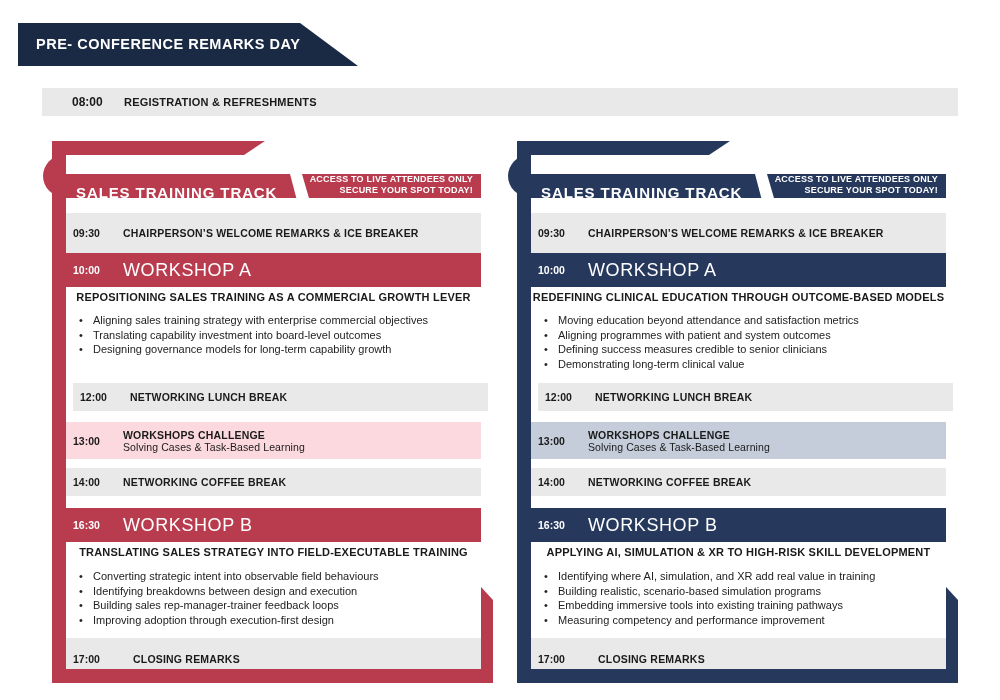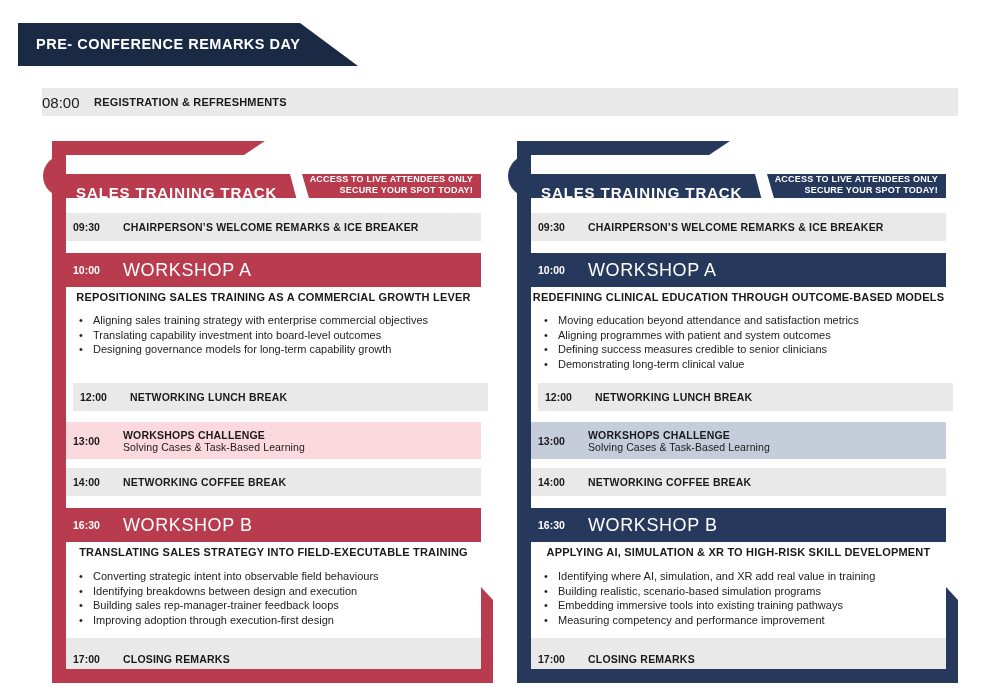--- a/index.html
+++ b/index.html
@@ -8,21 +8,21 @@
 
   
   .banner{position:absolute;left:18px;top:23px;width:340px;height:43px;background:#1b2a44;
           clip-path:polygon(0 0,282px 0,340px 43px,0 43px);}
   .banner-title{display:block;line-height:43px;padding-left:18px;color:#ffffff;
           font-size:14.5px;font-weight:bold;letter-spacing:.5px;white-space:nowrap;}
 
   
   .reg-row{position:absolute;left:42px;top:88px;width:916px;height:28px;background:#e9e9e9;
            display:flex;align-items:center;}
-  .reg-row .time{width:52px;font-size:15px;font-weight:normal;}
+  .reg-row .time{width:52px;padding-left:30px;font-size:12px;font-weight:bold;}
   .reg-row .label{font-size:11px;font-weight:bold;letter-spacing:.2px;}
 
   
   .track{position:absolute;top:141px;width:450px;height:542px;}
   .track--left{left:43px;}
   .track--right{left:508px;}
 
   .strip{position:absolute;left:9px;top:0;width:213px;height:14px;
          clip-path:polygon(0 0,213px 0,192px 14px,0 14px);}
   .vbar{position:absolute;left:9px;top:0;width:14px;height:542px;}
@@ -39,25 +39,25 @@
   .track-title{display:block;line-height:38px;padding-left:10px;color:#ffffff;
          font-size:15px;font-weight:bold;letter-spacing:.9px;white-space:nowrap;}
   .limited{position:absolute;top:2px;right:8px;text-align:right;color:#ffffff;
          font-size:9px;font-weight:bold;line-height:11.5px;letter-spacing:.2px;}
 
   
   .row{position:absolute;left:23px;width:415px;background:#e9e9e9;display:flex;align-items:center;}
   .row .time{width:50px;padding-left:7px;font-size:10.5px;font-weight:bold;flex:none;}
   .row .label{font-size:10.5px;font-weight:bold;letter-spacing:.2px;}
   .row .sublabel{font-size:10.5px;font-weight:normal;letter-spacing:.1px;}
-  .row-chair{top:72px;height:28px;}
+  .row-chair{top:72px;height:40px;}
   .row-lunch{top:242px;height:28px;margin-left:7px;}
   .row-challenge{top:281px;height:37px;}
   .row-coffee{top:327px;height:28px;}
-  .row-closing{top:497px;height:42px;}
+  .row-closing{top:497px;height:42px;gap:10px;}
 
   
   .wband{position:absolute;left:23px;width:415px;height:34px;display:flex;align-items:center;color:#fff;}
   .wband .time{width:50px;padding-left:7px;font-size:10.5px;font-weight:bold;flex:none;}
   .wband .wlabel{font-size:18px;font-weight:normal;letter-spacing:.6px;}
   .wband-a{top:112px;}
   .wband-b{top:367px;}
 
   .wtitle{position:absolute;left:23px;width:415px;text-align:center;
           font-size:11px;font-weight:bold;letter-spacing:.2px;}

